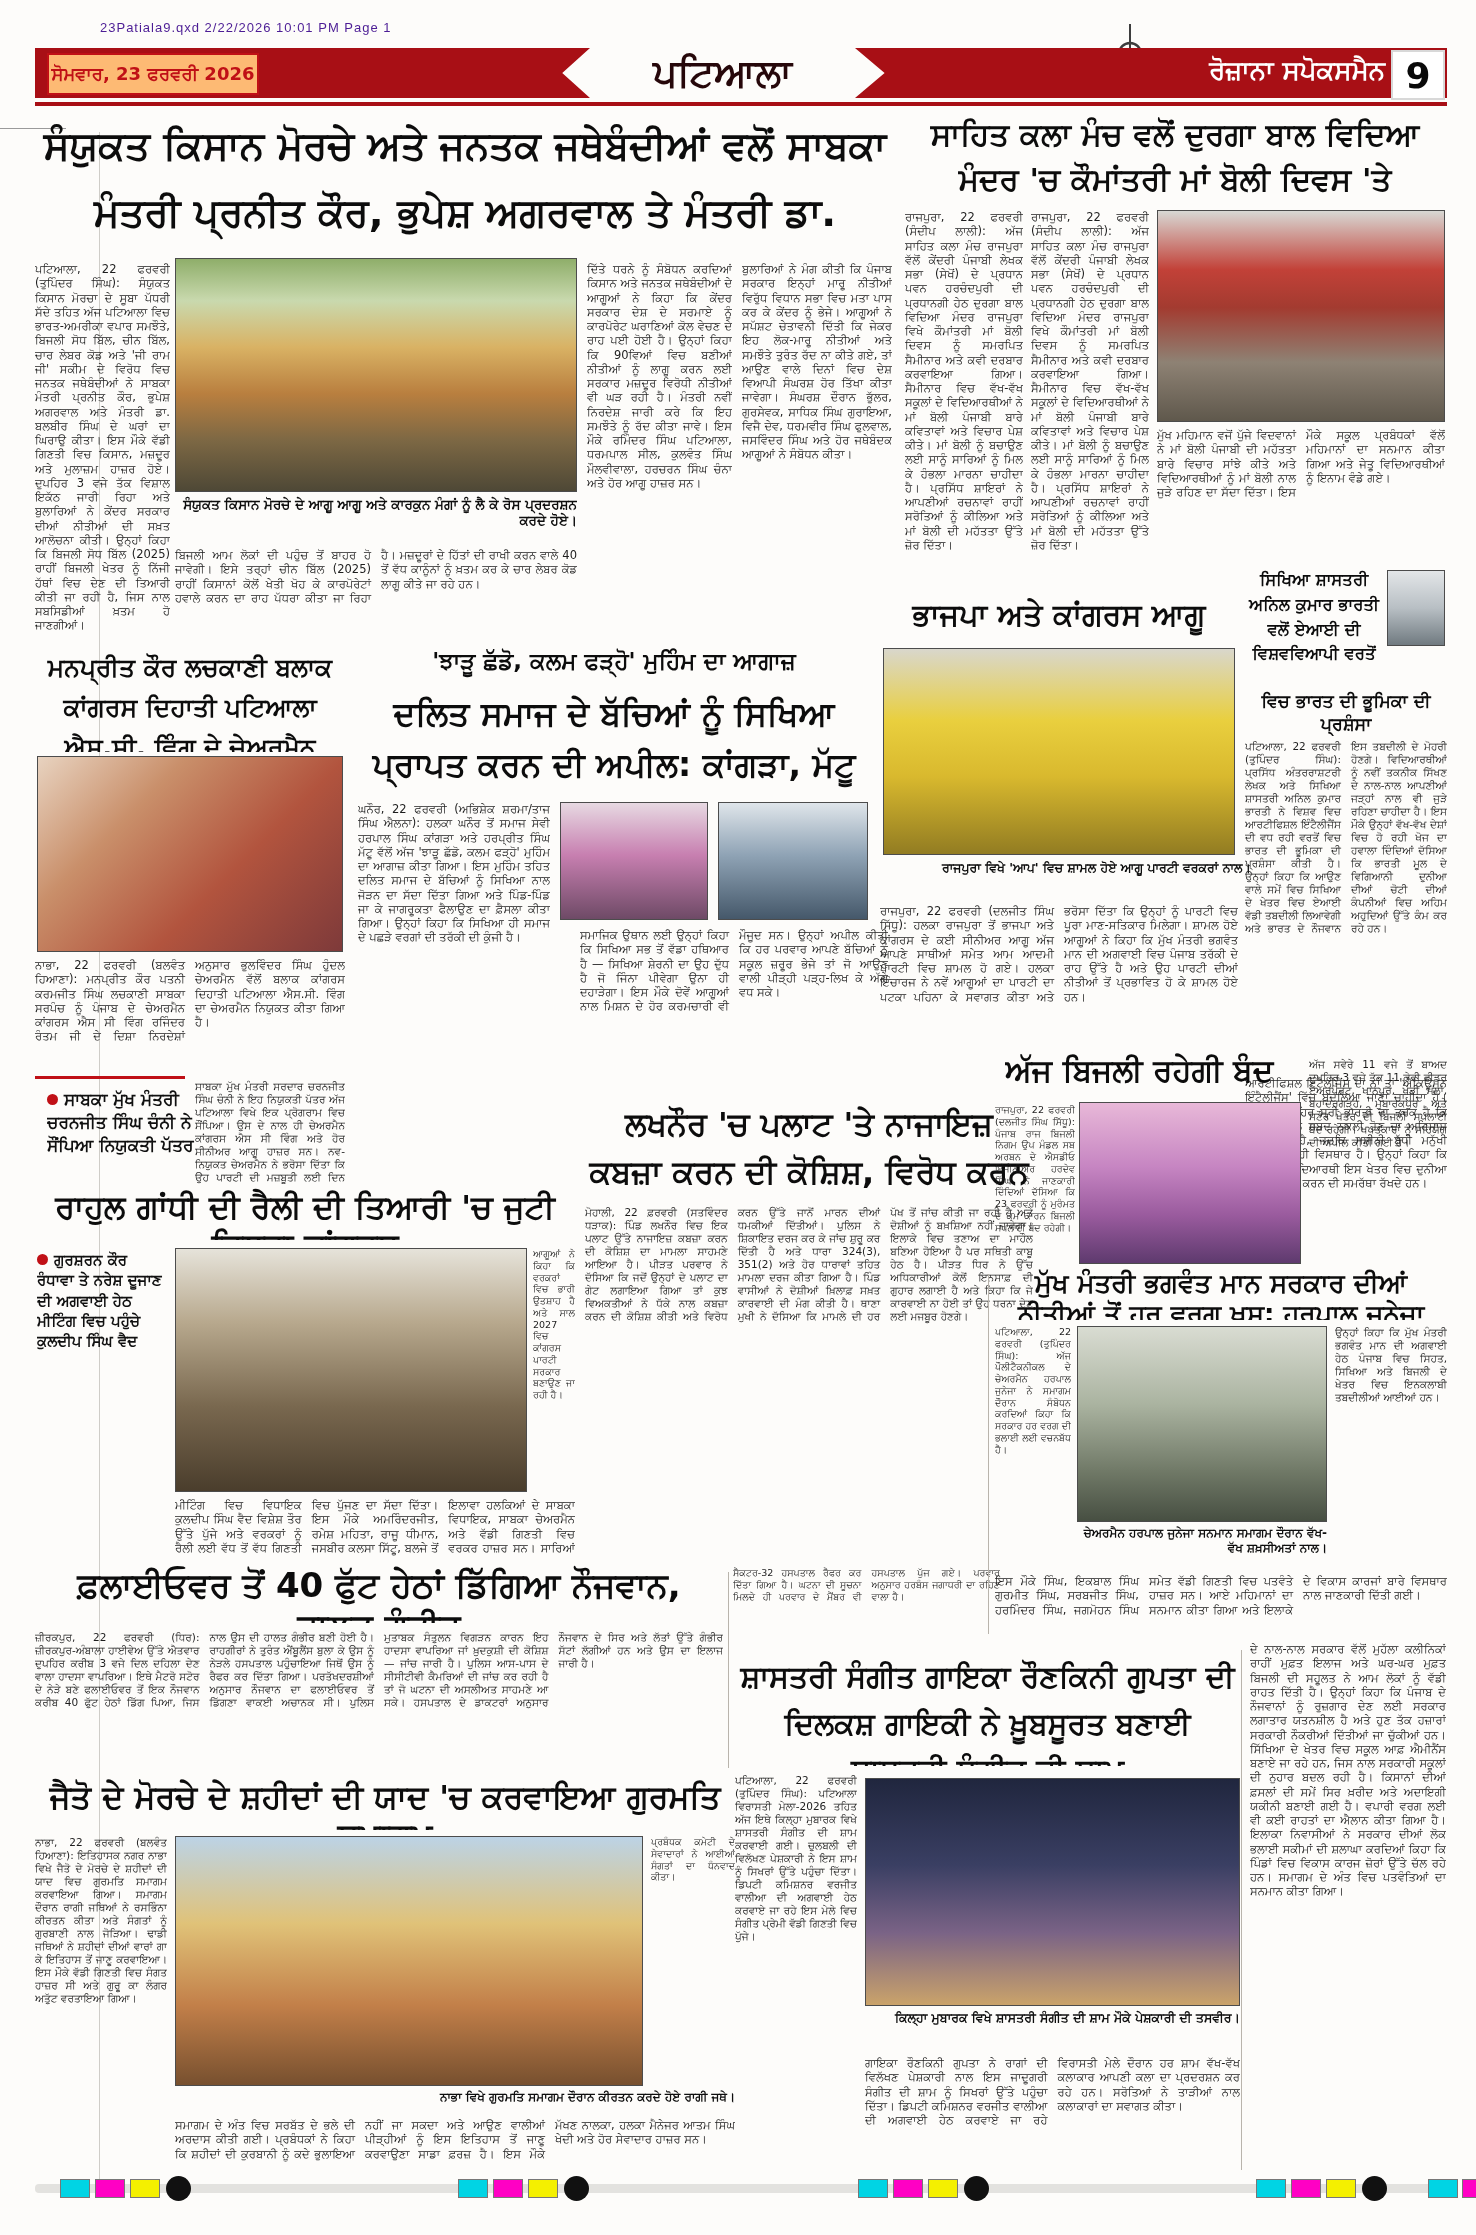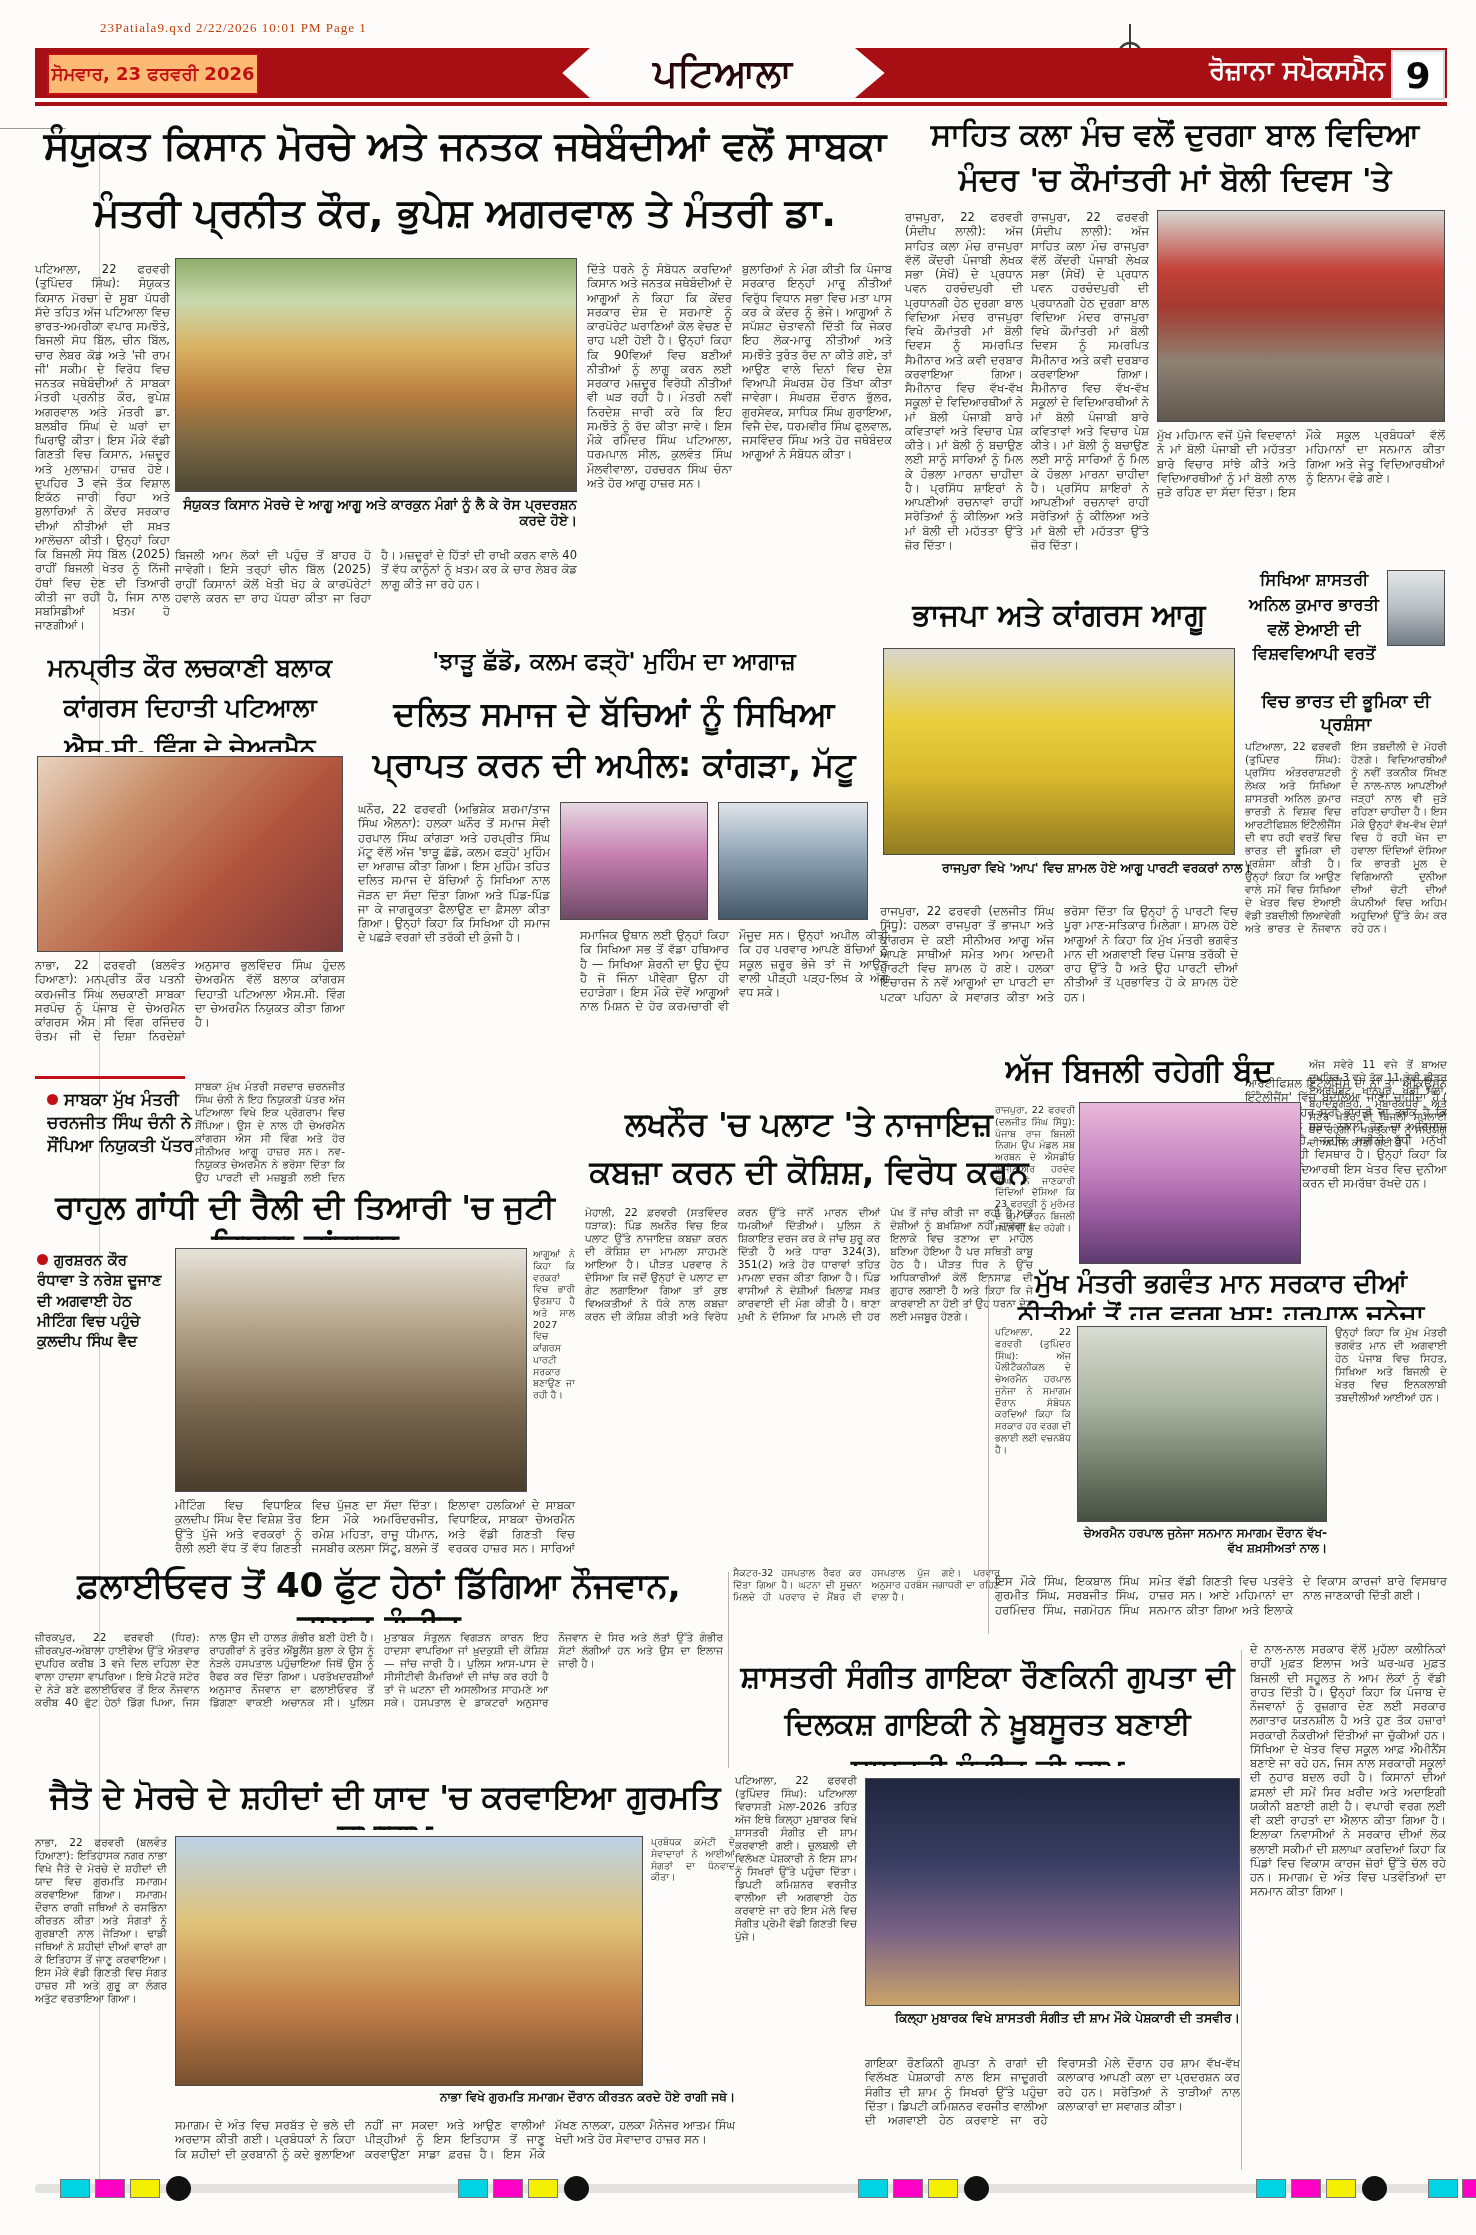--- a/index.html
+++ b/index.html
@@ -1,19 +1,19 @@
 <!DOCTYPE html>
 <html><head>
 <meta charset="utf-8">
 <style>
   html,body{margin:0;padding:0;background:#ffffff;}
   #page{position:relative;width:1476px;height:2235px;background:#fdfcfa;overflow:hidden;
         font-family:"DejaVu Sans","Liberation Sans",sans-serif;color:#1c1c1c;}
   .abs{position:absolute;}
-  .slug{font-family:Liberation Serif, serif;font-size:13px;color:#c2410c;letter-spacing:1px;}
+  .slug{font-family:Liberation Sans, sans-serif;font-size:13px;color:#4c1d95;letter-spacing:1px;}
   
   .mast{position:absolute;left:35px;top:46px;width:1412px;height:54px;}
   .ribbon{position:absolute;top:2px;height:50px;background:#a80f15;}
   .rib-l{left:0;width:555px;clip-path:polygon(0 0,100% 0,95% 50%,100% 100%,0 100%);}
   .rib-r{left:820px;width:592px;clip-path:polygon(0 0,100% 0,100% 100%,0 100%,5% 50%);}
   .city{position:absolute;left:555px;top:0;width:265px;height:54px;display:flex;align-items:center;justify-content:center;
         font-size:38px;font-weight:bold;color:#26070a;}
   .datebox{position:absolute;left:12px;top:7px;width:208px;height:38px;background:#fdba74;border:2px solid #c01016;
         display:flex;align-items:center;justify-content:center;font-size:18px;font-weight:bold;color:#c01016;}
   .brand{position:absolute;left:1010px;top:9px;width:340px;height:36px;text-align:right;font-size:26px;font-weight:bold;color:#ffffff;}

